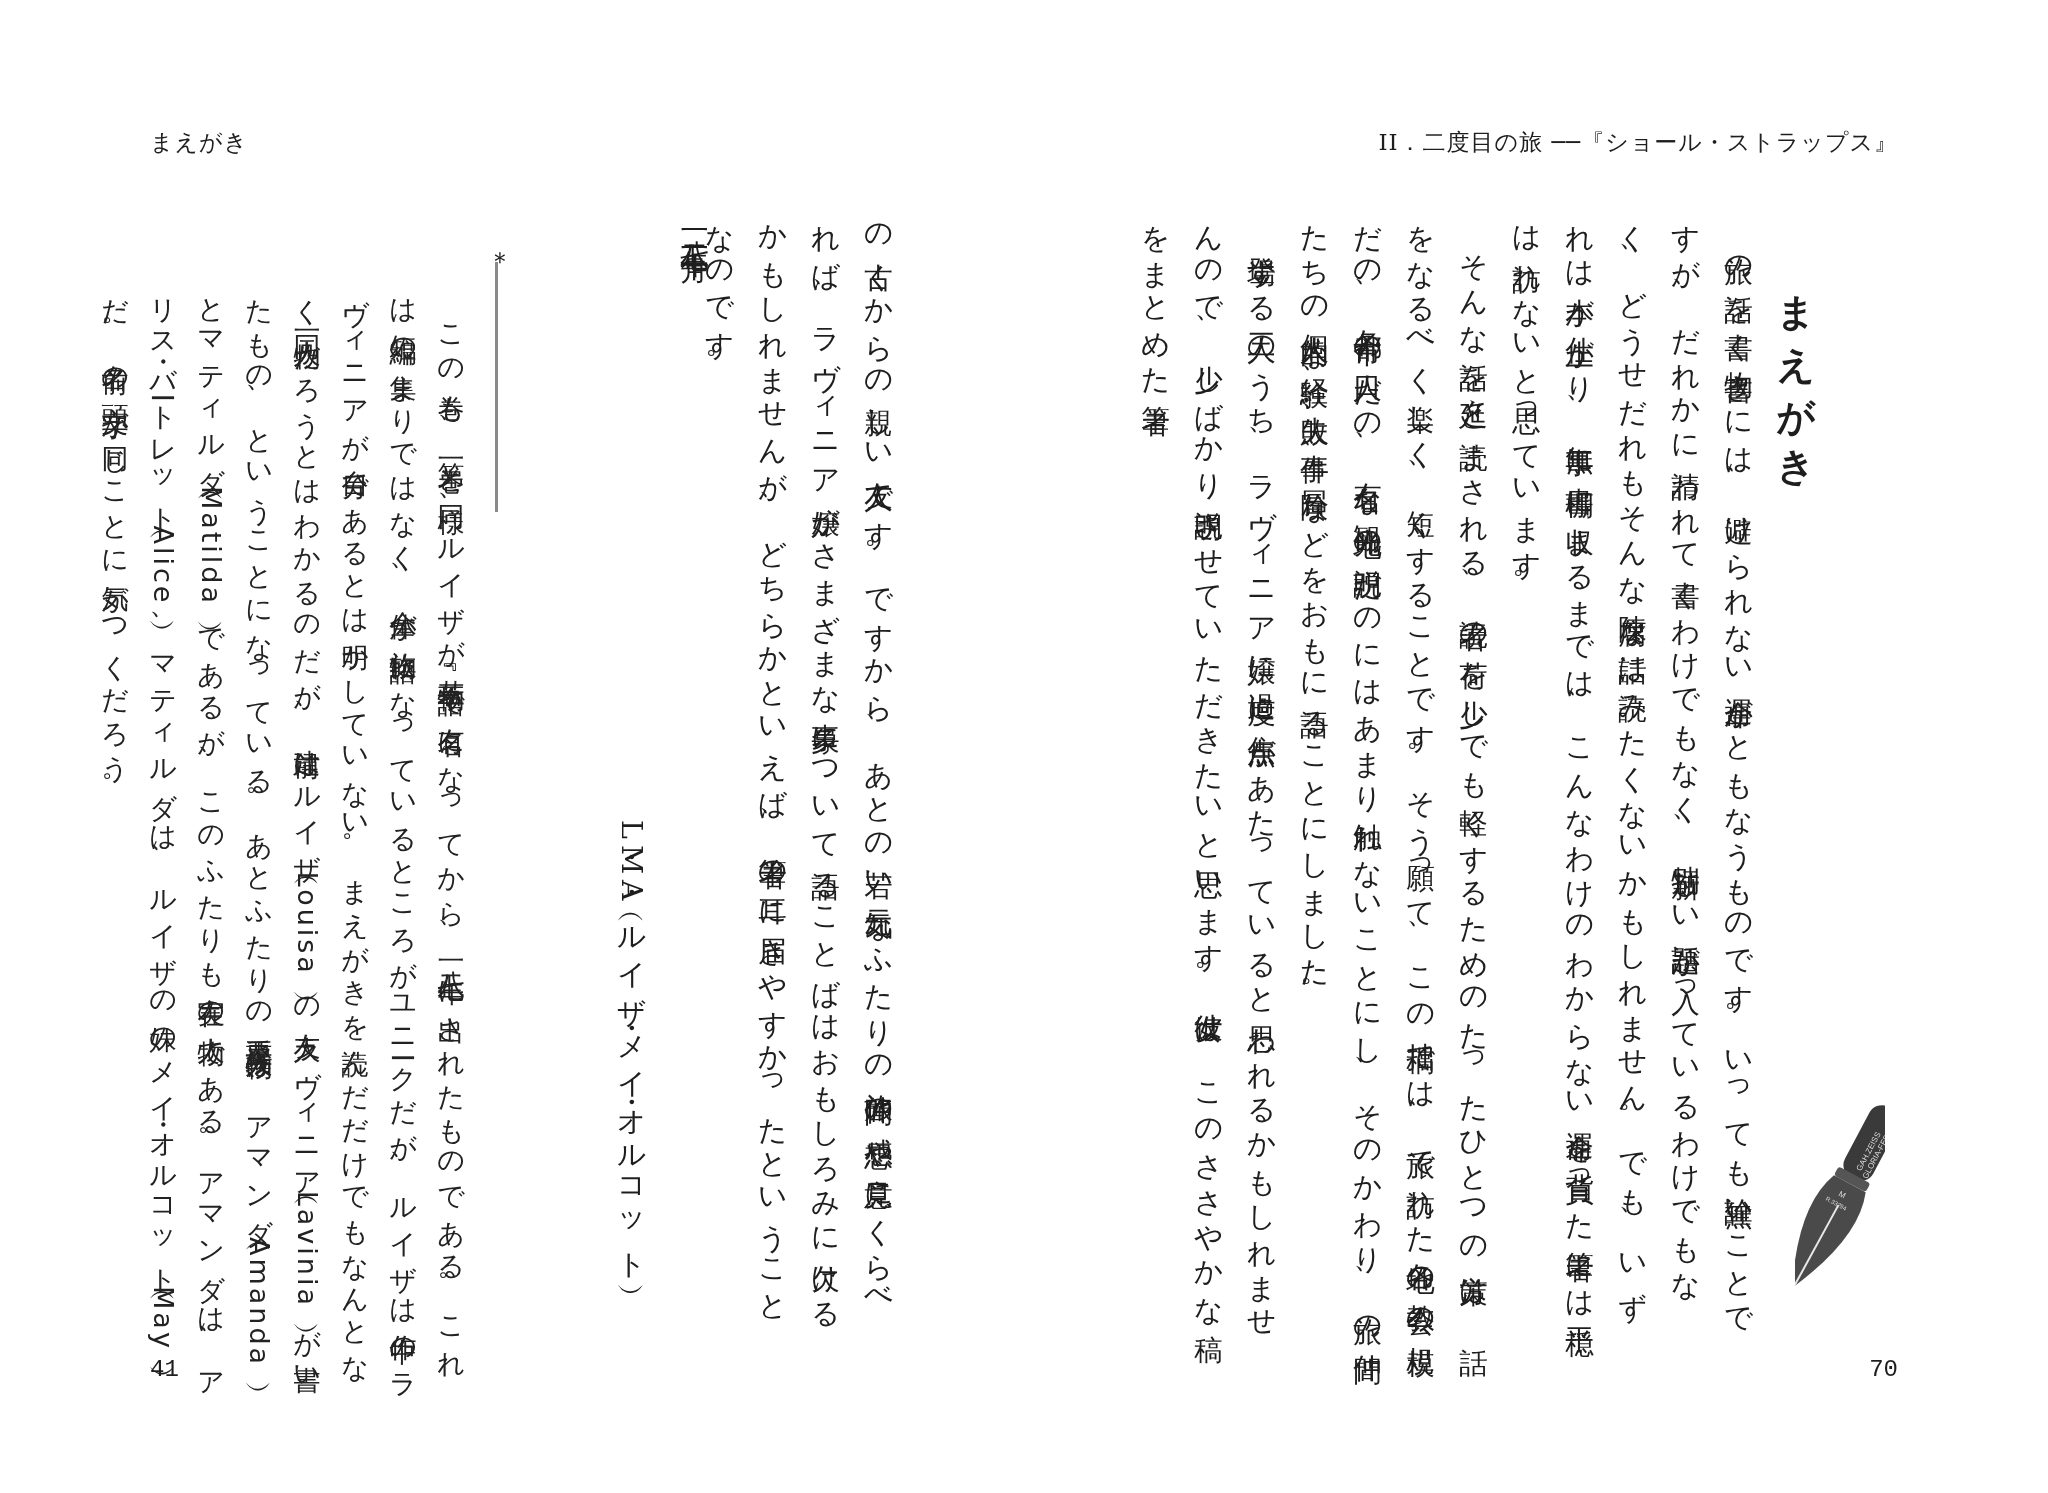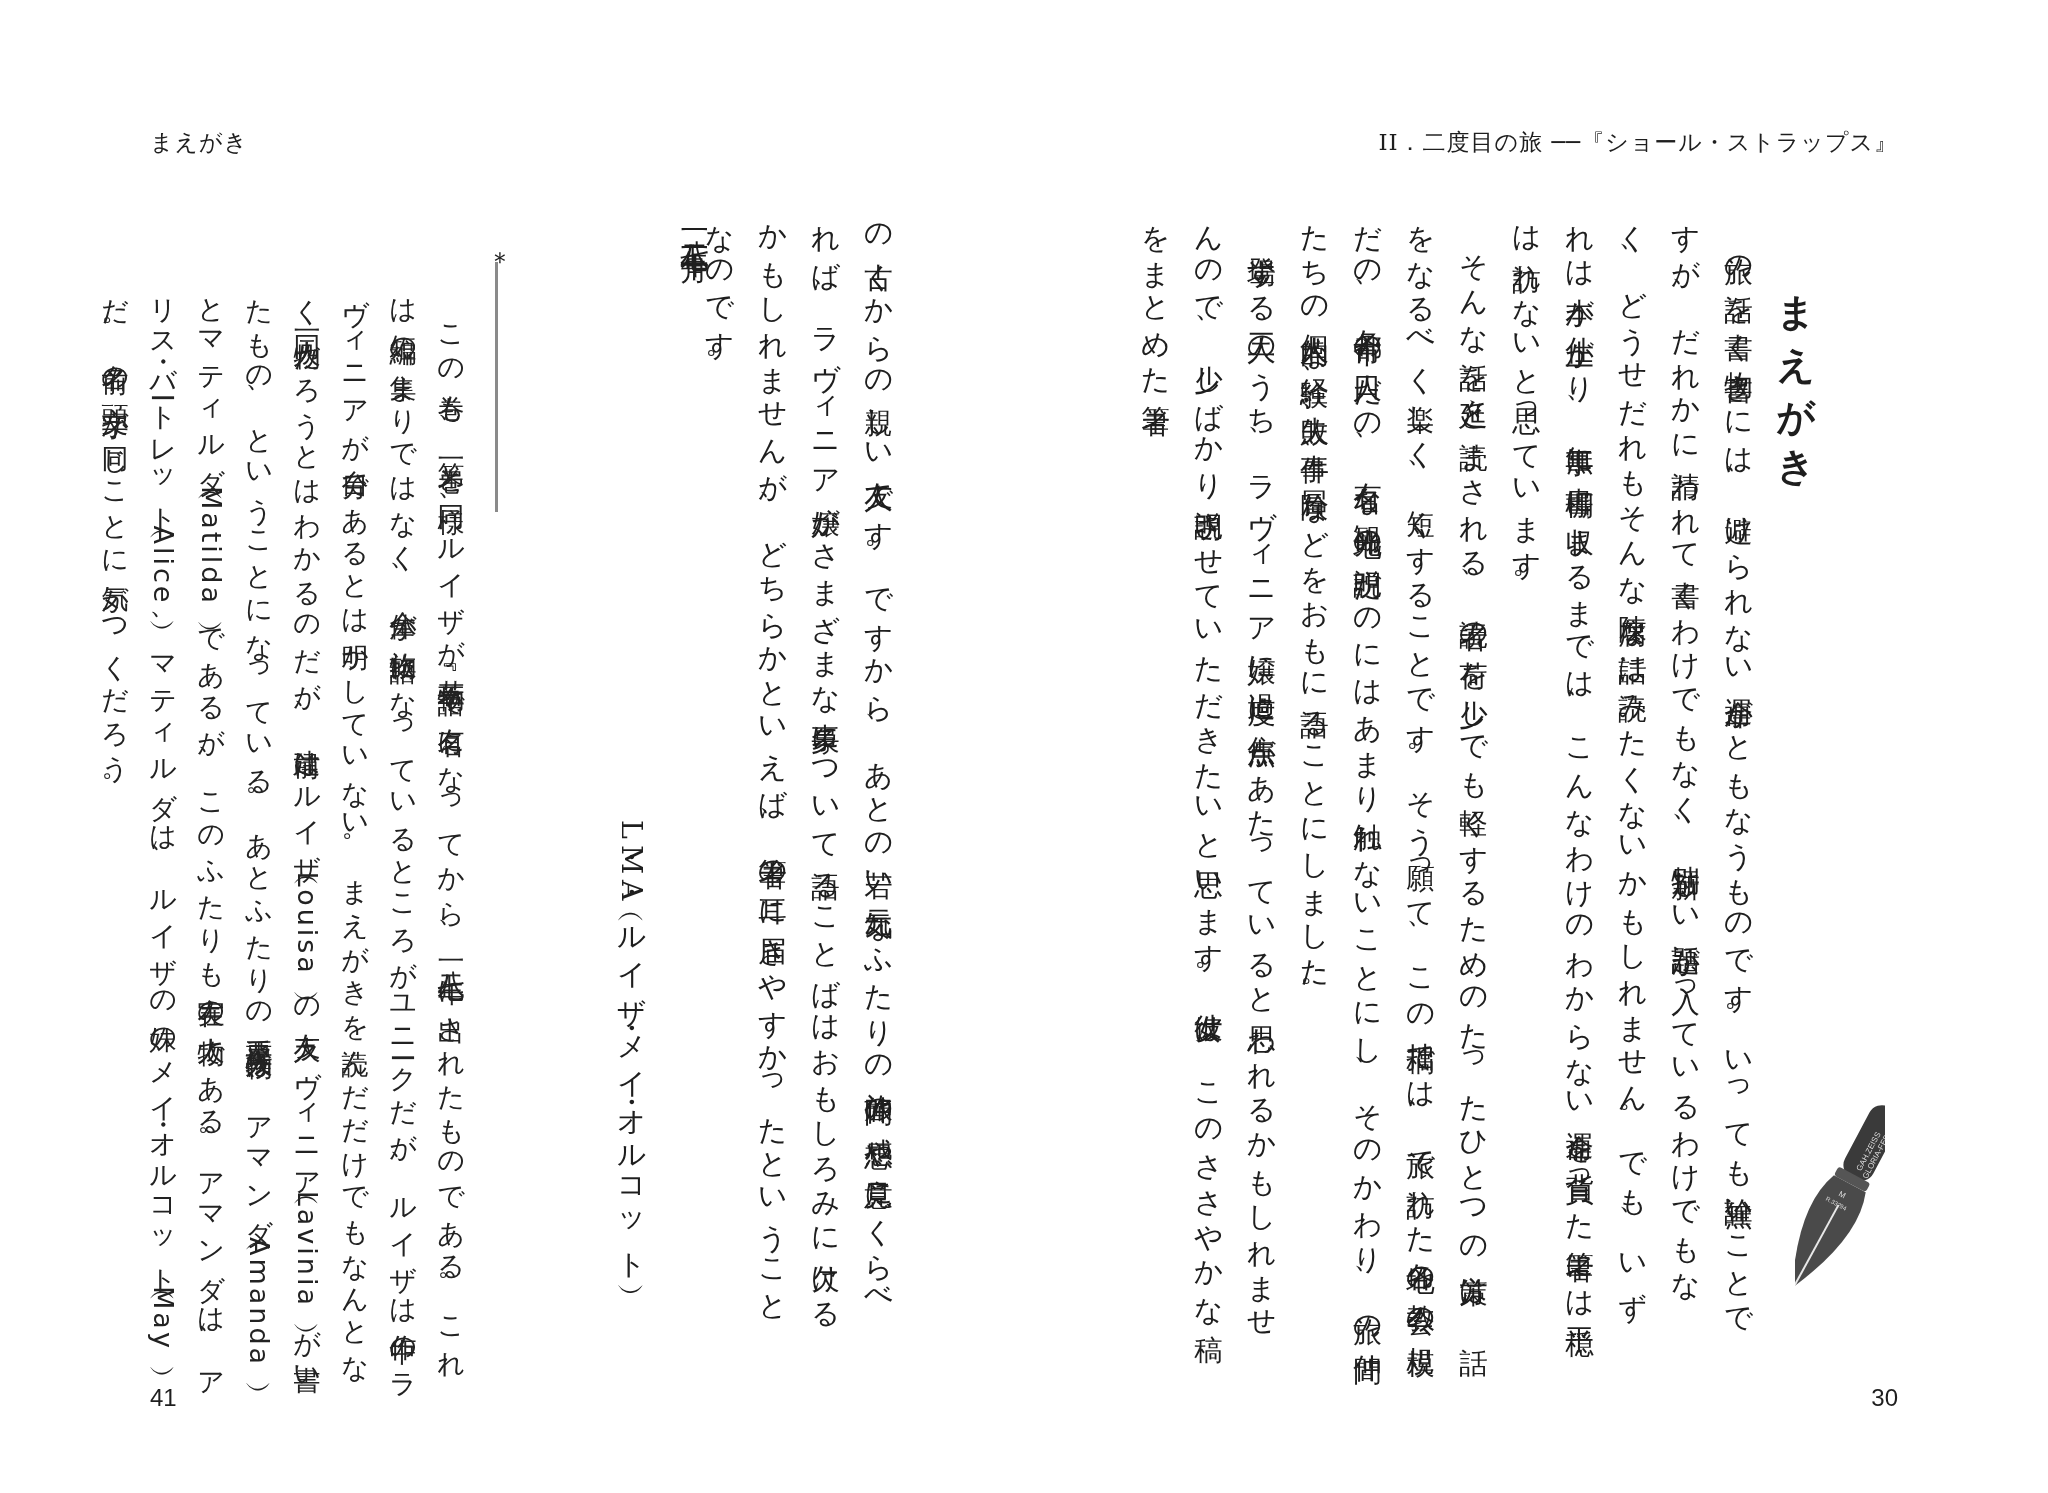--- a/index.html
+++ b/index.html
@@ -1,21 +1,21 @@
 <!DOCTYPE html>
 <html><head>
 <meta charset="utf-8">
 <style>
   html, body { margin:0; padding:0; background:#ffffff; }
   body { width:2048px; height:1493px; position:relative; overflow:hidden;
          font-family:"DejaVu Serif","Liberation Serif",serif; color:#1e1e1e; }
   .running-head { position:absolute; top:127px; font-size:23px; letter-spacing:1px; }
   .rh-left { left:150px; }
   .rh-right { right:150px;text-align:center; }
-  .folio { position:absolute; top:1384px; font-size:24px; font-family:Liberation Sans, sans-serif; }
+  .folio { position:absolute; top:1356px; font-size:24px; font-family:Liberation Mono, monospace; }
   .folio-left { left:150px; }
   .folio-right { right:150px; }
 
   .vcol { position:absolute; writing-mode:vertical-rl; -webkit-writing-mode:vertical-rl;
           text-orientation:mixed; }
   .body-text { font-size:28.5px; line-height:53px; letter-spacing:3px; }
   .body-text p { margin:0; text-indent:1em; }
   .body-text p.noindent { text-indent:0; }
 
   
@@ -77,13 +77,13 @@
 <div class="date-line">一八七二年十一月</div>
 <div class="signature">L・M・A（ルイザ・メイ・オルコット）</div>
 
 <div class="note-asterisk">＊</div>
 <div class="note-rule"></div>
 <div class="vcol note-text note-block">
   <p>この巻も、第一巻と同様、ルイザが『若草物語』で有名になってから、一八七二年に出されたものである。これは短編の集まりではなく、全体が旅物語になっているところがユニークだが、ルイザは作中のラヴィニアが自分であるとは明かしていない。まえがきを読んだだけでもなんとなく同一人物だろうとはわかるのだが、建前はルイザ（Louisa）の友人ラヴィニア（Lavinia）が書いたもの、ということになっている。あとふたりの重要登場人物は、アマンダ（Amanda）とマティルダ（Matilda）であるが、このふたりも実在の人物である。アマンダは、アリス・バートレット（Alice）、マティルダは、ルイザの妹のメイ・オルコット（May）だ。名前の頭文字が同じことに気がつくだろう。</p>
 </div>
 
 <div class="folio folio-left">41</div>
-<div class="folio folio-right">30</div>
+<div class="folio folio-right">70</div>
 
 </body></html>

